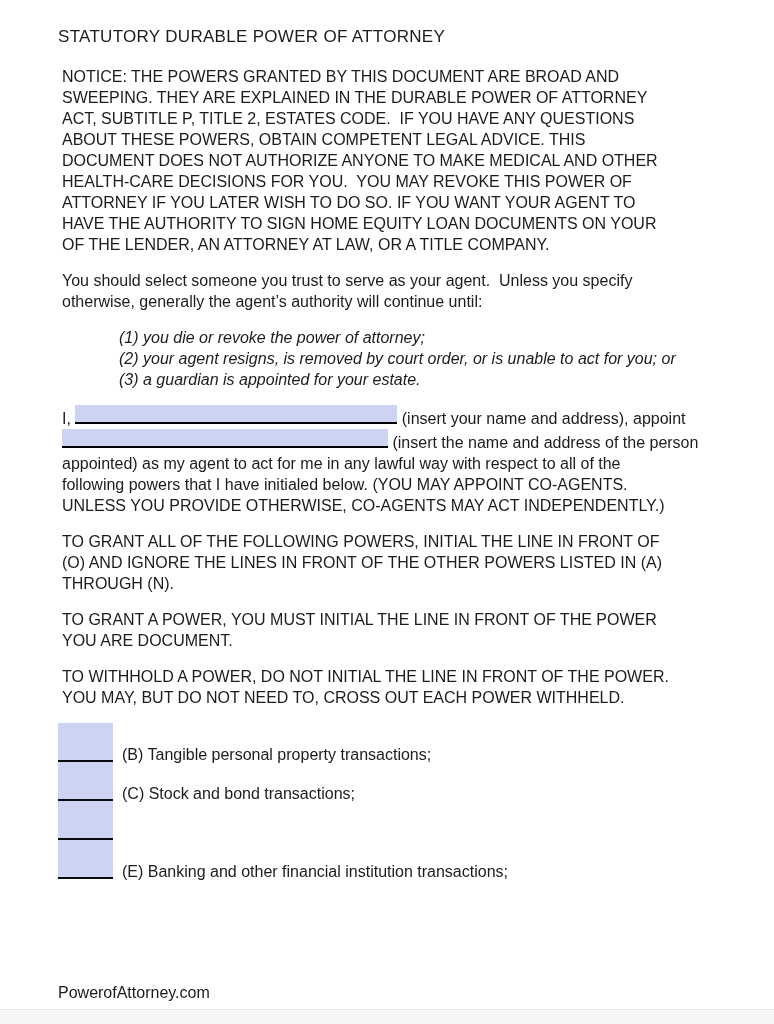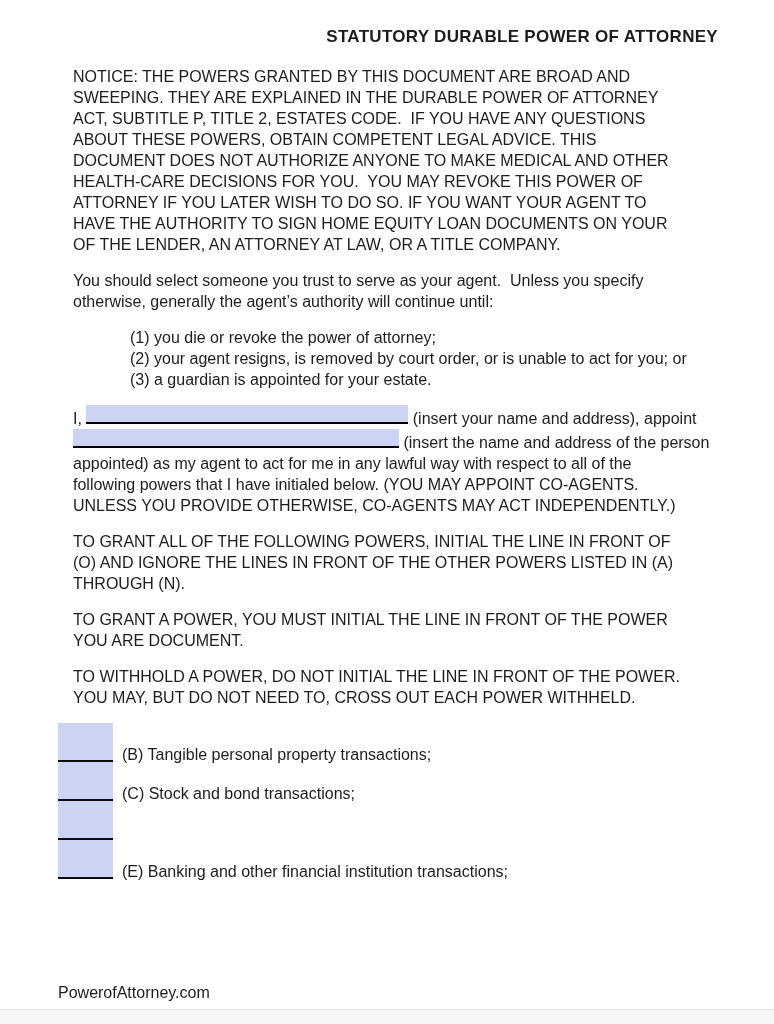--- a/index.html
+++ b/index.html
@@ -18,32 +18,33 @@
     line-height: 21px;
   }
   .page {
     padding: 26px 40px 0 58px;
   }
   .doc-title {
     width: 660px;
     margin: 0 0 19px 0;
     font-size: 17px;
     line-height: 21px;
-    font-weight: 700;
-    text-align: right;
+    font-weight: 400;
+    text-align: left;
     letter-spacing: 0.3px;
   }
   .para {
-    margin: 0 0 15px 15px;
+    margin: 0 0 15px 4px;
   }
   .line {
     white-space: pre;
   }
   .indent-list .line {
     padding-left: 57px;
+    font-style: italic;
   }
   .field {
     display: inline-block;
     height: 17px;
     background: var(--field-highlight, #cdd3f3);
     border-bottom: 2px solid #000000;
     vertical-align: baseline;
   }
   .field-1 { width: 322px; }
   .field-2 { width: 326px; }

